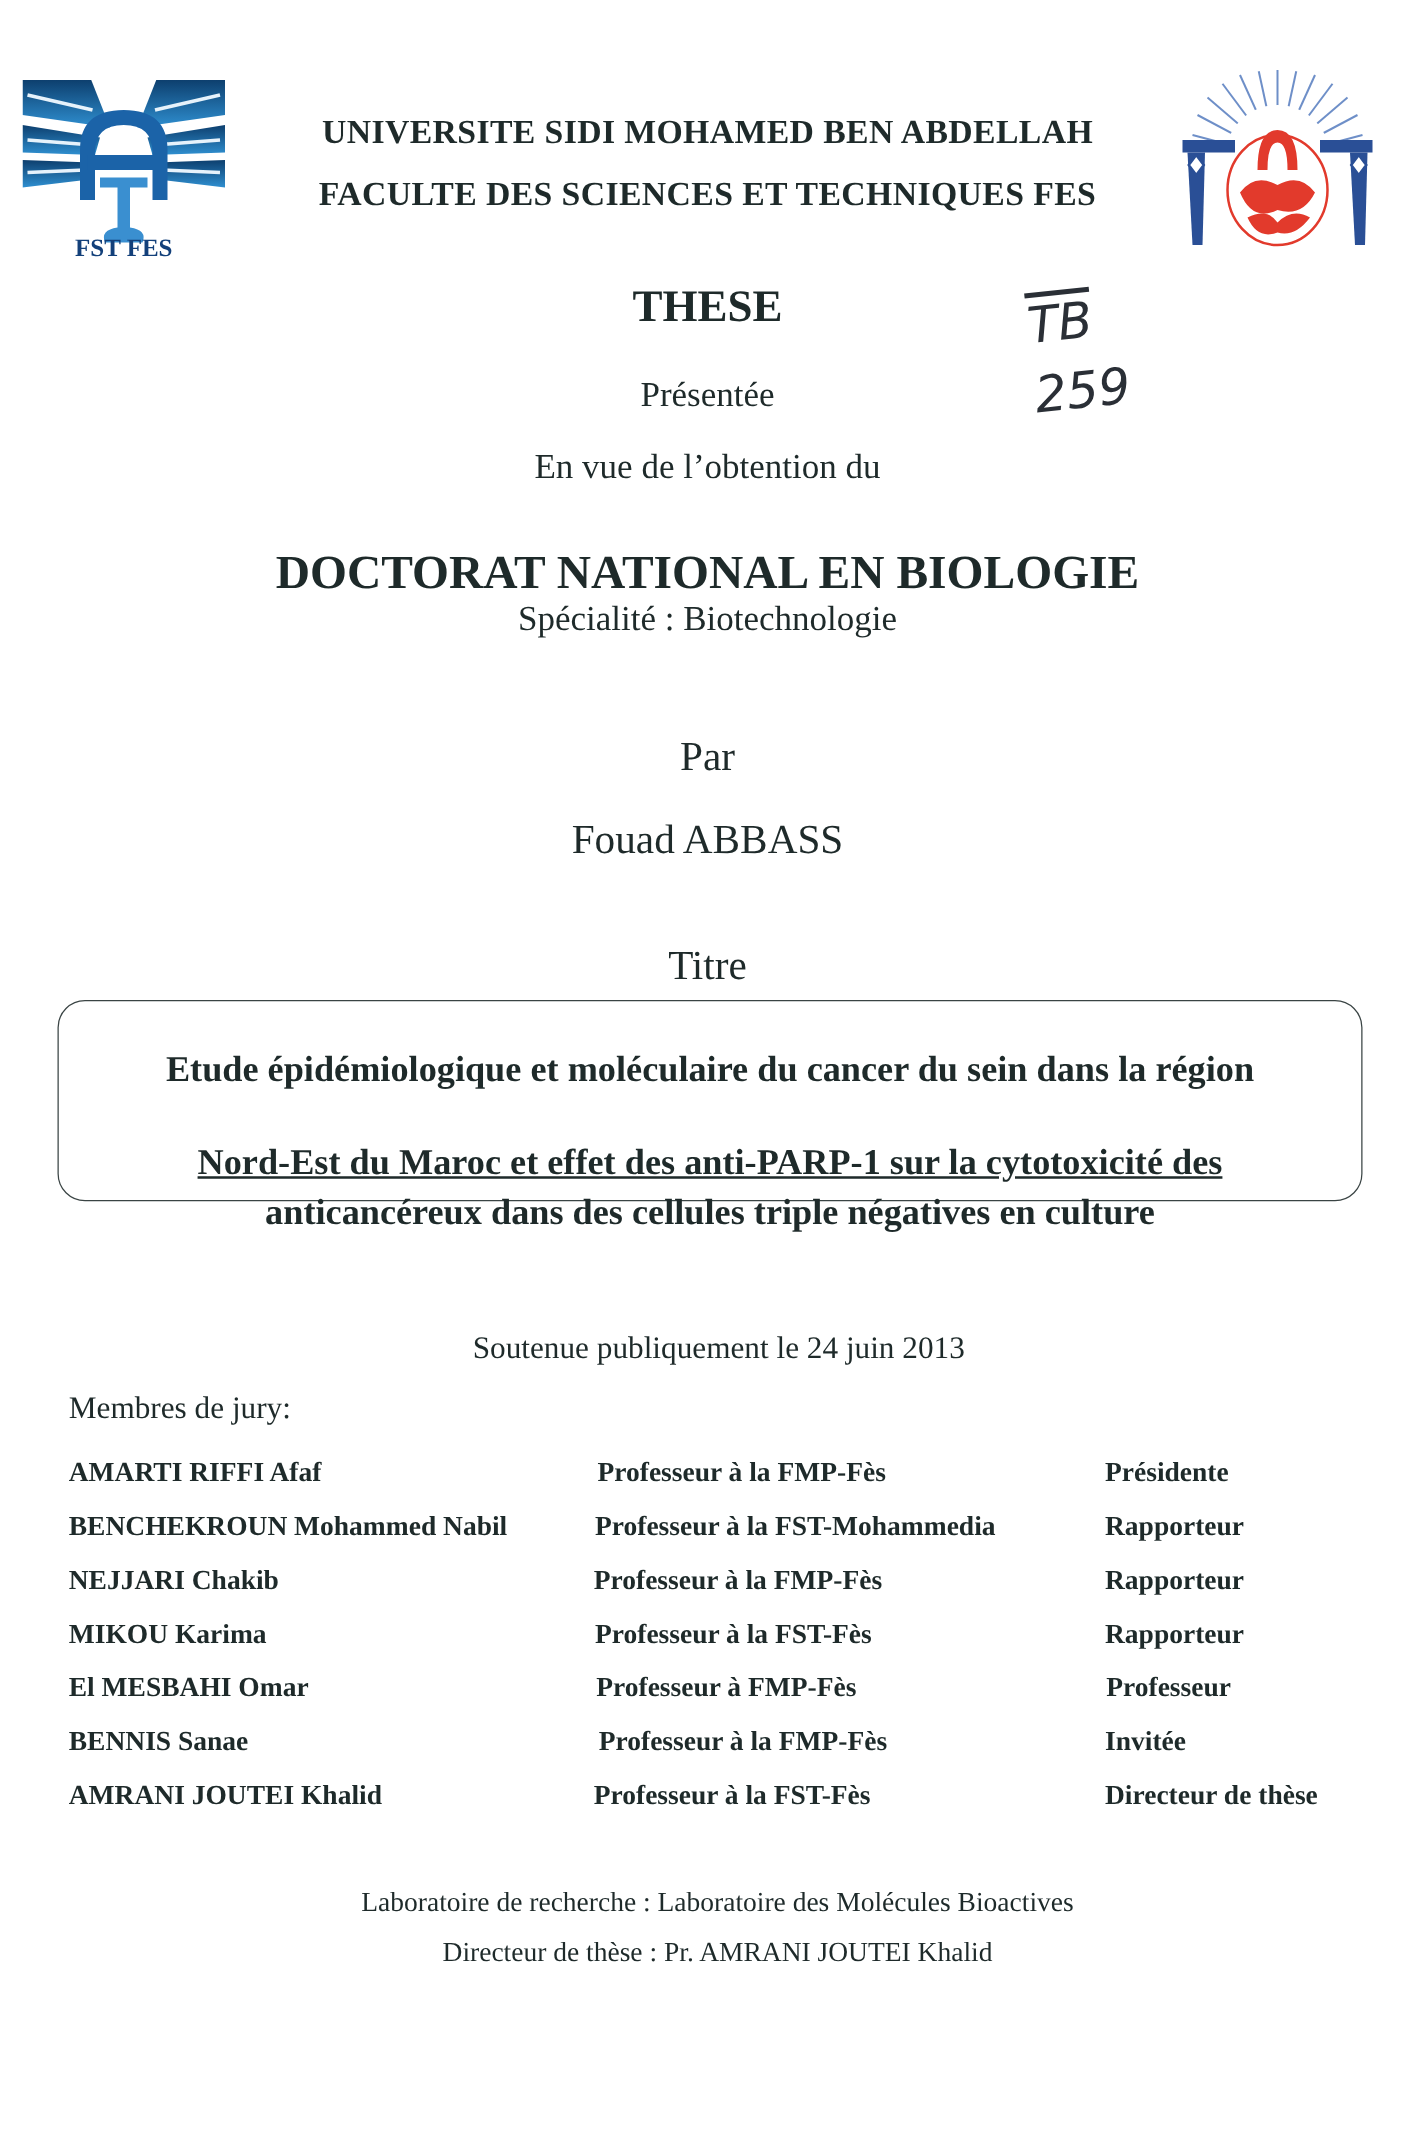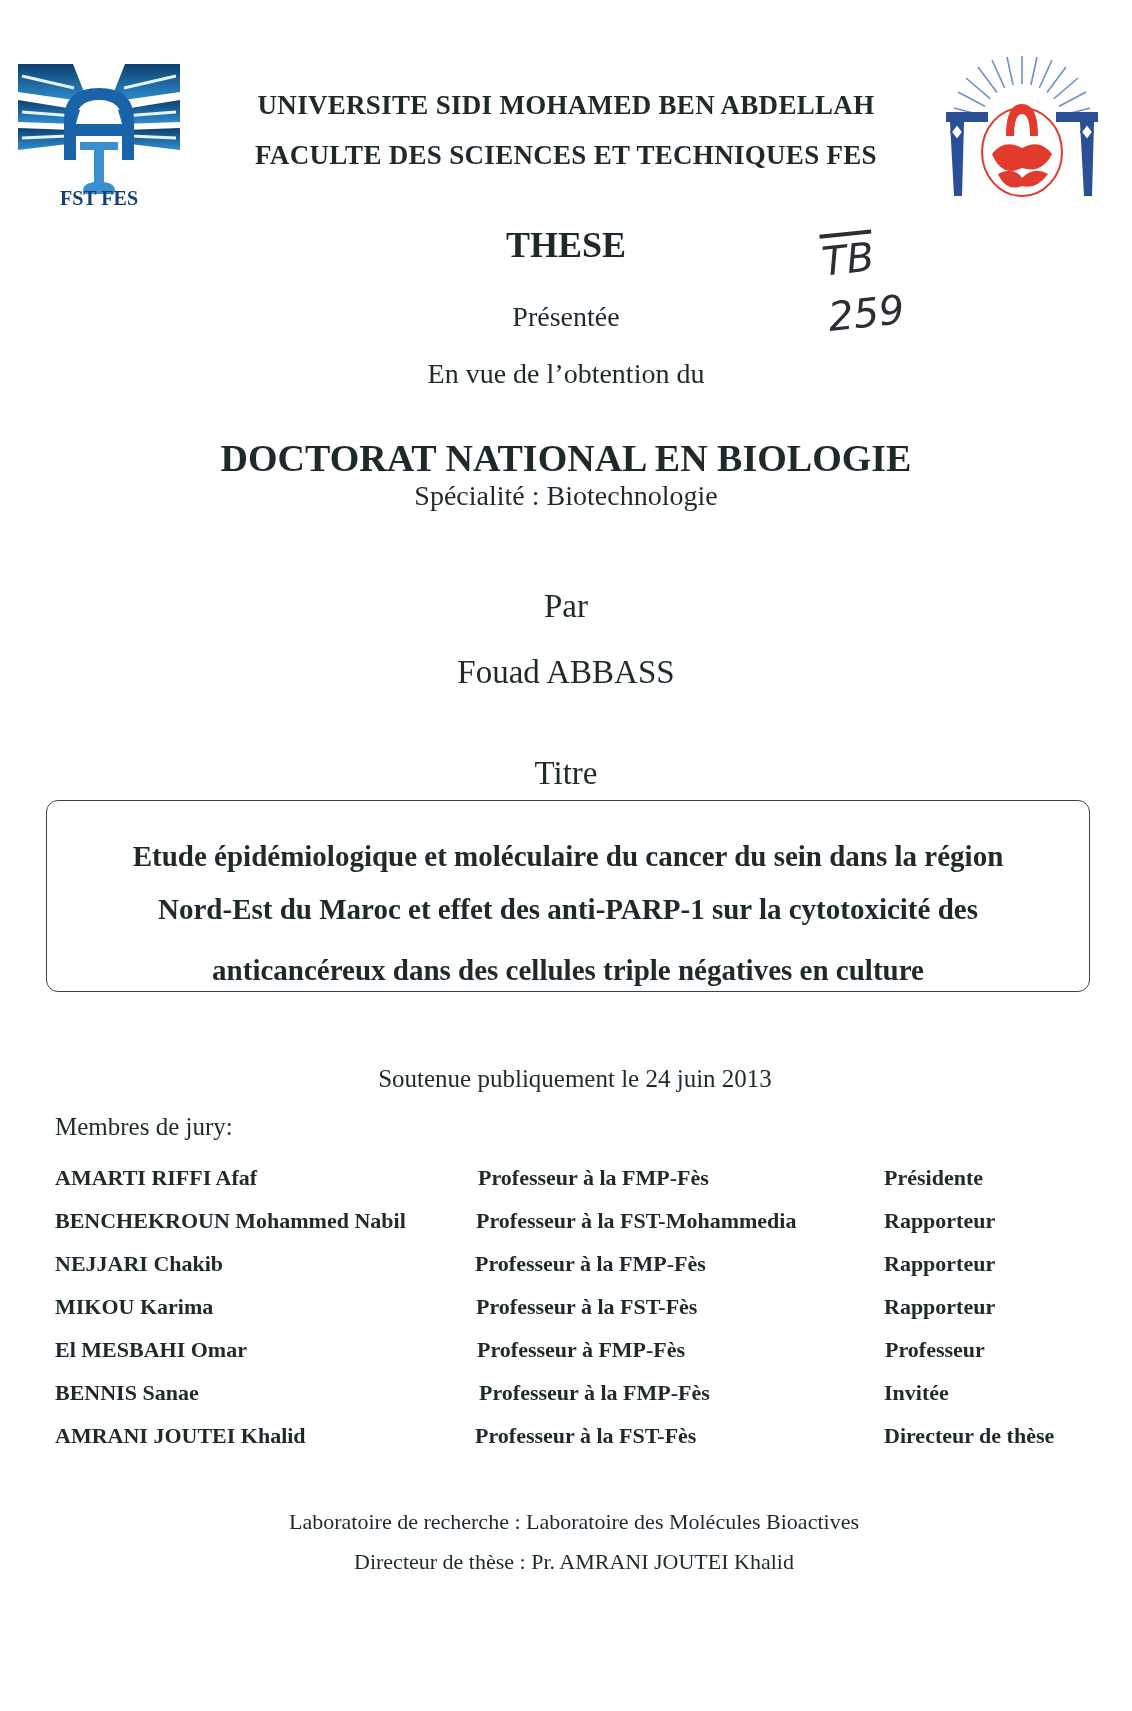--- a/index.html
+++ b/index.html
@@ -11,22 +11,22 @@
   .center { left: 0; width: 1132px; text-align: center; }
   .b { font-weight: normal; }
 
   #logo-left { left: 18px; top: 62px; width: 162px; height: 146px; text-align: center; }
   #logo-right { left: 944px; top: 56px; width: 156px; height: 150px; }
 
   .univ { font-size: 27px; font-weight: bold; letter-spacing: 0.3px; }
   .big { font-size: 36px; font-weight: bold; }
   .mid { font-size: 28px; }
   .title-box {
-    left: 46px; top: 800px; width: 1044px; height: 192px;
-    border: 1.5px solid #3a4444; border-radius: 12px; box-sizing: border-box;
+    left: 46px; top: 800px; width: 1044px; height: 161px;
+    border: 1.5px solid #3a4444; border-radius: 22px; box-sizing: border-box;
   }
   .title-line { font-size: 29px; font-weight: bold; text-align: center; width: 100%; position: absolute; left: 0; }
   .jury-row { position: absolute; left: 0; width: 1132px; height: 30px; font-size: 22px; font-weight: bold; }
   .jury-row span { position: absolute; white-space: nowrap; }
   .hand { font-family: "DejaVu Sans", sans-serif; font-style: italic; color: #2a2f36; font-weight: normal; }
 </style>
 </head>
 <body>
 
 <div id="logo-left" class="abs">
@@ -102,21 +102,21 @@
 <div class="abs center mid" style="top:358px;">En vue de l’obtention du</div>
 <div class="abs center big" style="top:416px; font-size:38px;margin-top:20px;">DOCTORAT NATIONAL EN BIOLOGIE</div>
 <div class="abs center mid" style="top:480px;">Spécialité : Biotechnologie</div>
 
 <div class="abs center b" style="top:588px; font-size:33px;">Par</div>
 <div class="abs center b" style="top:654px; font-size:33px;">Fouad ABBASS</div>
 <div class="abs center b" style="top:755px; font-size:33px;">Titre</div>
 
 <div class="abs title-box">
   <div class="title-line" style="top:39px;">Etude épidémiologique et moléculaire du cancer du sein dans la région</div>
-  <div class="title-line" style="top:92px;">Nord-Est du Maroc et effet des anti-PARP-1 sur la cytotoxicité des</div>
+  <div class="title-line" style="top:113px;text-decoration:underline;">Nord-Est du Maroc et effet des anti-PARP-1 sur la cytotoxicité des</div>
   <div class="title-line" style="top:153px;">anticancéreux dans des cellules triple négatives en culture</div>
 </div>
 
 <div class="abs b" style="left:0; width:1150px; text-align:center; top:1065px; font-size:25px;">Soutenue publiquement le 24 juin 2013</div>
 
 <div class="abs b" style="left:55px; top:1113px; font-size:25px;">Membres de jury:</div>
 
 <div class="jury-row" style="top:1165px;">
   <span style="left:55px;">AMARTI RIFFI Afaf</span>
   <span style="left:478px;">Professeur à la FMP-Fès</span>

